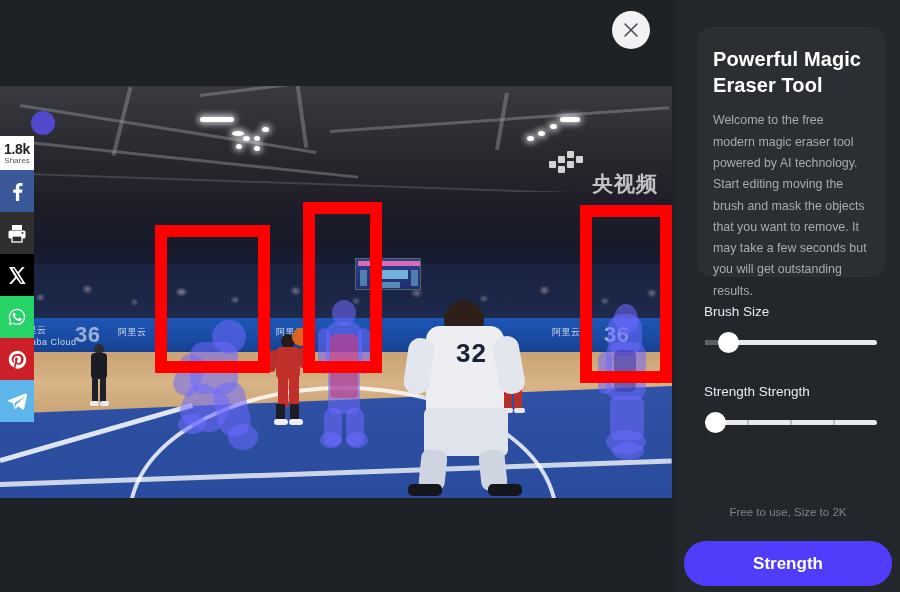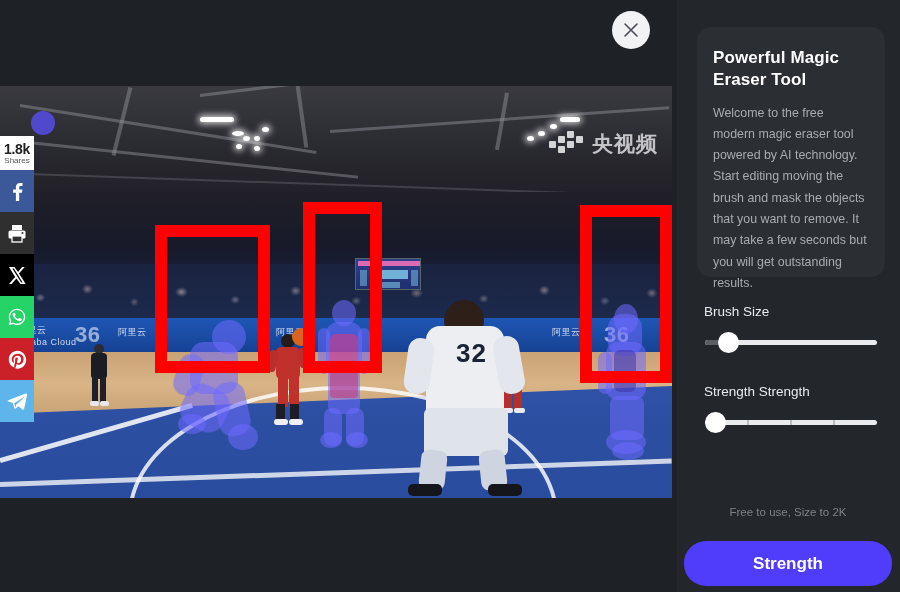--- a/index.html
+++ b/index.html
@@ -108,21 +108,21 @@
   .watermark {
     position:absolute; right:14px; top:44px;
     display:flex; align-items:center; gap:9px;
     color:rgba(255,255,255,.72);
   }
   .wm-dots { position:relative; width:34px; height:22px; }
   .wm-dots i {
     position:absolute; width:7px; height:7px; background:rgba(255,255,255,.8);
     border-radius:1px; display:block;
   }
-  .wm-text { font-size:21px; letter-spacing:1px; font-weight:bold; }
+  .wm-text { font-size:21px; letter-spacing:1px; font-weight:bold;margin-top:40px; }
 
   
   .player { position:absolute; }
   .pl-white-32 {
     position:absolute; left:404px; top:214px; width:120px; height:196px;
   }
   .jersey-num {
     position:absolute; left:52px; top:38px; color:#1a2235;
     font-size:26px; font-weight:bold; letter-spacing:1px;
     font-family:"Liberation Sans",sans-serif;
@@ -183,21 +183,21 @@
   
   .right-panel {
     position:absolute; left:677px; top:0; width:223px; height:592px;
     background:#23262b;
   }
   .info-card {
     position:absolute; left:20px; top:27px; width:188px; height:250px;
     background:#2b2e33; border-radius:14px; padding:20px 16px 0 16px;
   }
   .info-title {
-    color:#ffffff; font-size:17px; font-weight:bold; line-height:1.28;
+    color:#ffffff; font-size:20px; font-weight:bold; line-height:1.28;
     letter-spacing:.1px;
   }
   .info-body {
     color:#a8abb0; font-size:12.4px; line-height:1.72; margin-top:12px;
   }
 
   .ctl-label {
     position:absolute; color:#e8eaec; font-size:13.5px; left:704px;
   }
   .slider { position:absolute; left:705px; height:20px; }

